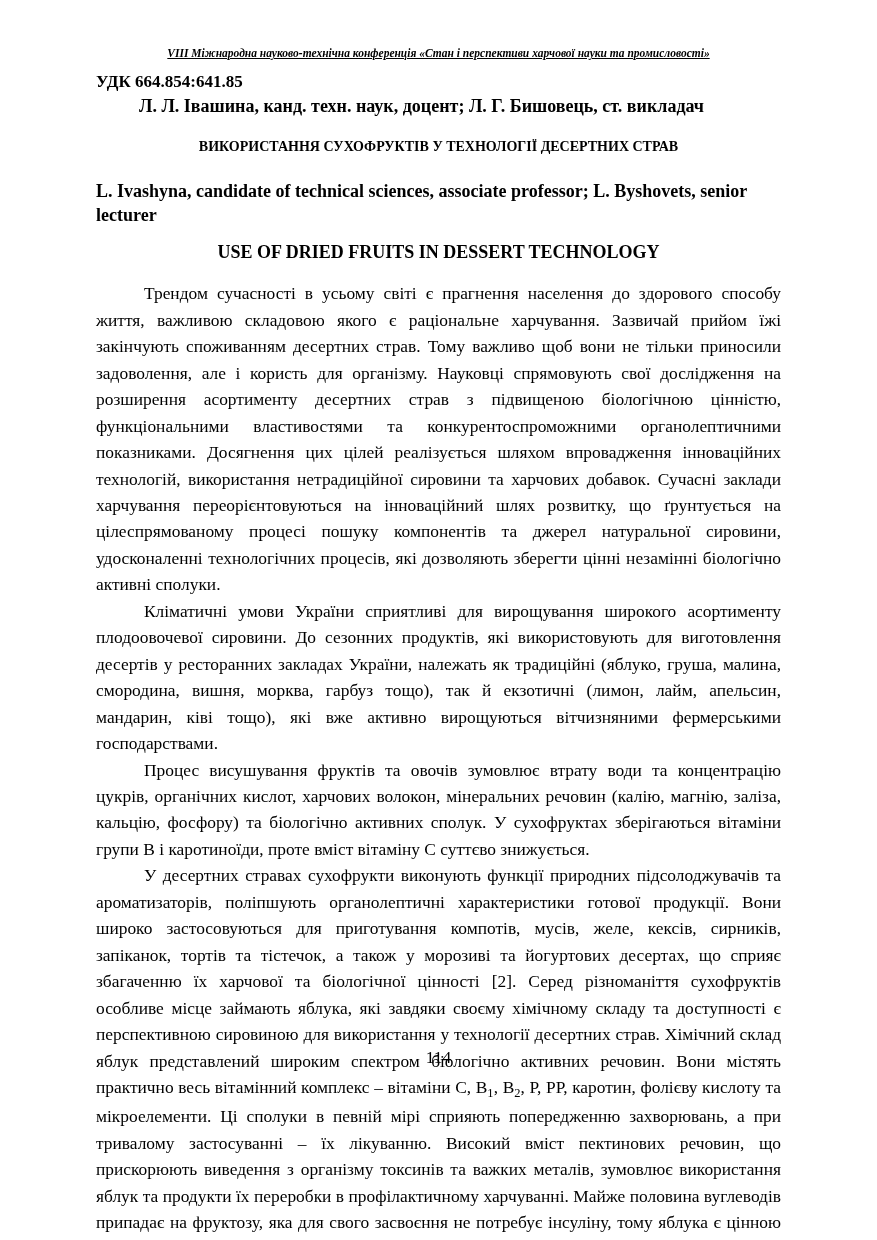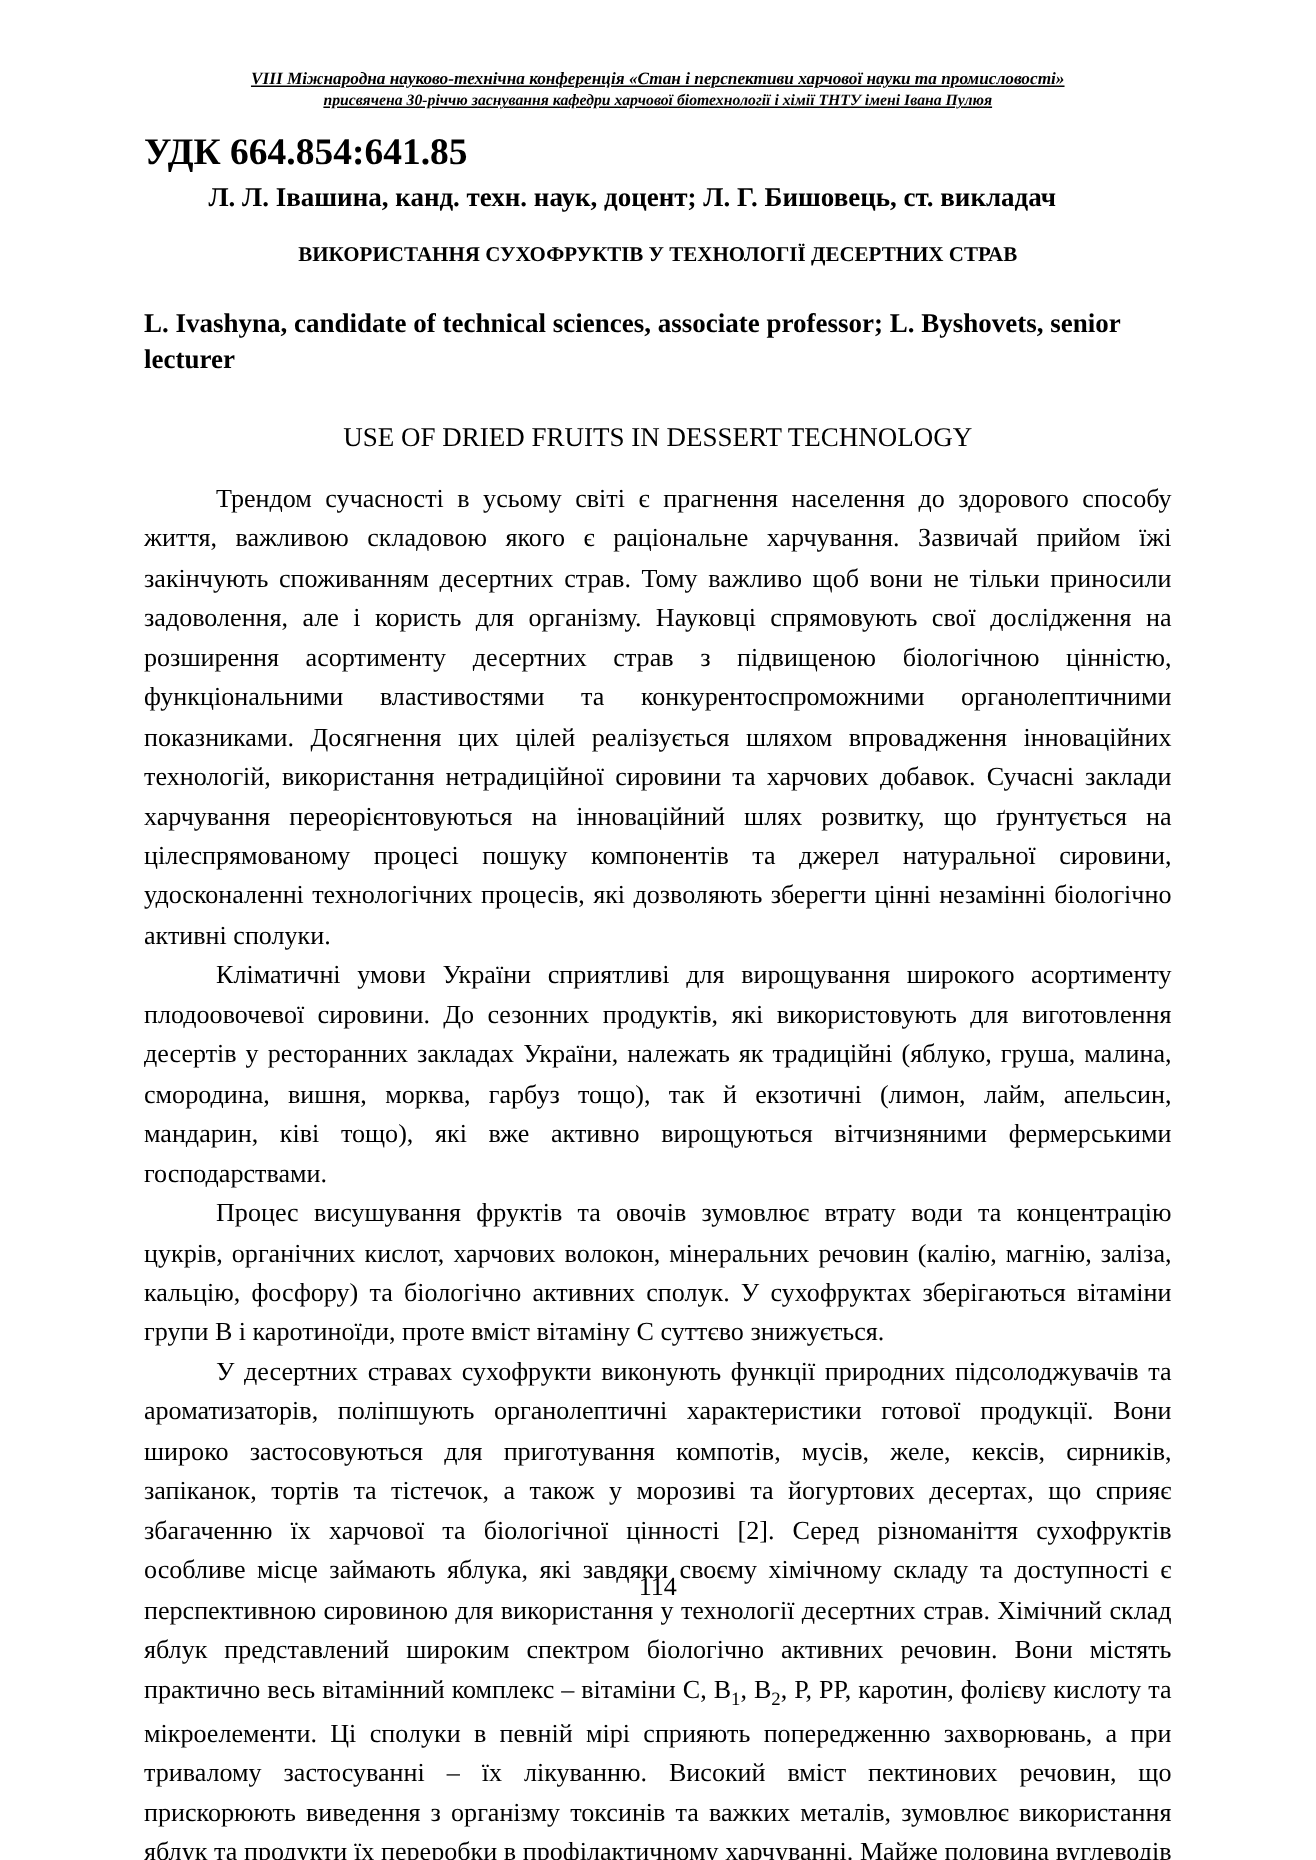--- a/index.html
+++ b/index.html
@@ -33,21 +33,21 @@
     display: block;
   }
   .running-head .line2 {
     font-size: 10.5px;
     text-decoration: underline;
     display: block;
     margin-top: 1px;
   }
   .udc {
     margin-top: 11px;
-    font-size: 25px;
+    font-size: 17px;
     font-weight: bold;
     line-height: 1.3;
   }
   .authors-uk {
     font-size: 18px;
     font-weight: bold;
     line-height: 1.34;
     margin-top: 1px;
     margin-left: 43px;
   }
@@ -66,22 +66,22 @@
   }
   .authors-en {
     font-size: 18px;
     font-weight: bold;
     margin-top: 23px;
     line-height: 1.34;
   }
   .title-en {
     text-align: center;
     font-size: 18px;
-    font-weight: normal;
-    margin-top: 28px;
+    font-weight: bold;
+    margin-top: 14px;
     line-height: 1.3;
   }
   .body-text {
     margin-top: 16px;
     font-size: 17.4px;
     line-height: 1.52;
     text-align: justify;
   }
   .body-text p {
     margin: 0;
@@ -101,21 +101,20 @@
     vertical-align: sub;
   }
 </style>
 </head>
 <body>
 
 <div class="page">
 
   <div class="running-head">
     <span class="line1">VIII Міжнародна науково-технічна конференція «Стан і перспективи харчової науки та промисловості»</span>
-    <span class="line2">присвячена 30-річчю заснування кафедри харчової біотехнології і хімії ТНТУ імені Івана Пулюя</span>
   </div>
 
   <div class="udc">УДК 664.854:641.85</div>
 
   <div class="authors-uk">Л. Л. Івашина, канд. техн. наук, доцент; Л. Г. Бишовець, ст. викладач</div>
 
 
   <div class="title-uk">ВИКОРИСТАННЯ СУХОФРУКТІВ У ТЕХНОЛОГІЇ ДЕСЕРТНИХ СТРАВ</div>
 
   <div class="authors-en">L. Ivashyna, candidate of technical sciences, associate professor; L. Byshovets, senior lecturer</div>

